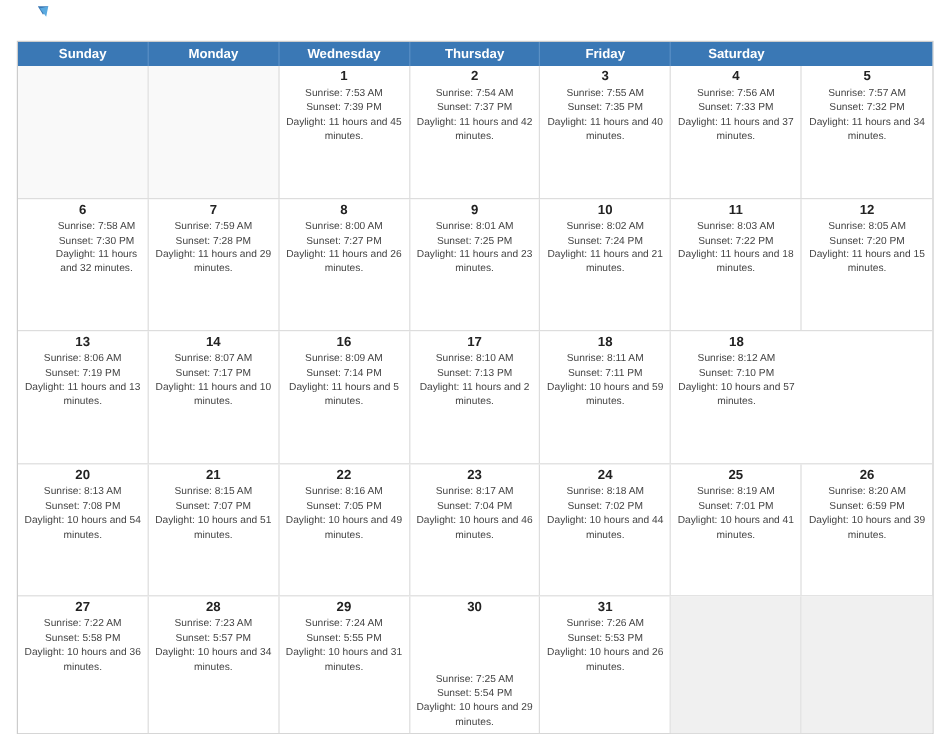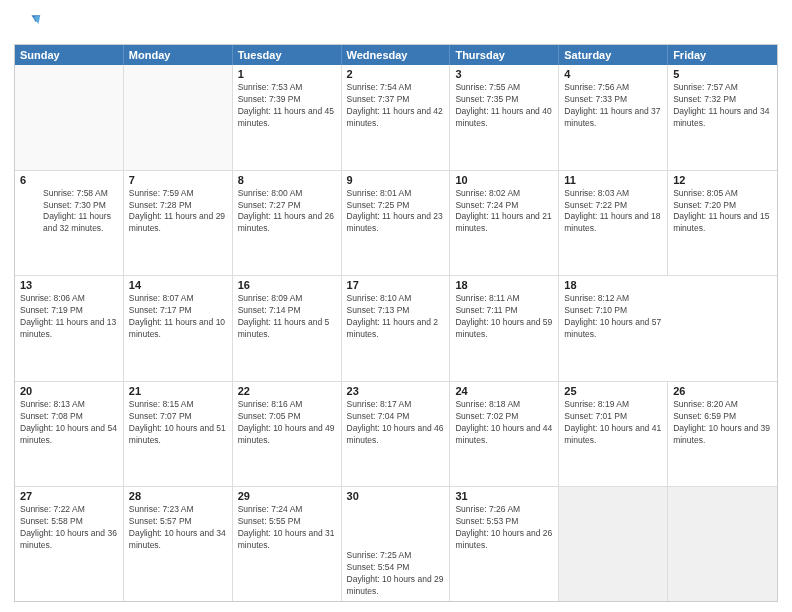--- a/index.html
+++ b/index.html
@@ -6,23 +6,24 @@
     body {
       font-family: Arial, sans-serif;
       background: #fff;
       width: 792px;
       height: 612px;
       overflow: hidden;
     }
     .container {
       width: 792px;
       height: 612px;
-      padding: 10px 14px;
+      padding: 0 14px;
       display: flex;
       flex-direction: column;
+      text-align: center;
     }
     .header {
       display: flex;
       align-items: flex-start;
       justify-content: space-between;
       margin-bottom: 6px;
     }
     .logo {
       display: flex;
       align-items: center;
@@ -125,25 +126,24 @@
     <div class="title-block">
       <div class="month-title"></div>
       <div class="location"></div>
     </div>
   </div>
 
   <div class="calendar">
     <div class="cal-header">
     <div class="cal-header-cell">Sunday</div>
         <div class="cal-header-cell">Monday</div>
-        <div class="cal-header-cell">Tuesday</div>
         <div class="cal-header-cell">Wednesday</div>
         <div class="cal-header-cell">Thursday</div>
+        <div class="cal-header-cell">Friday</div>
         <div class="cal-header-cell">Saturday</div>
-        <div class="cal-header-cell">Friday</div>
       </div>
     <div class="cal-body">
     <div class="cal-row">
           <div class="cal-cell empty"></div>
           <div class="cal-cell empty"></div>
           <div class="cal-cell">
             <div class="day-num">1</div>
             <div class="day-info" style="white-space: pre-line;">Sunrise: 7:53 AM
 Sunset: 7:39 PM
 Daylight: 11 hours and 45 minutes.</div>

